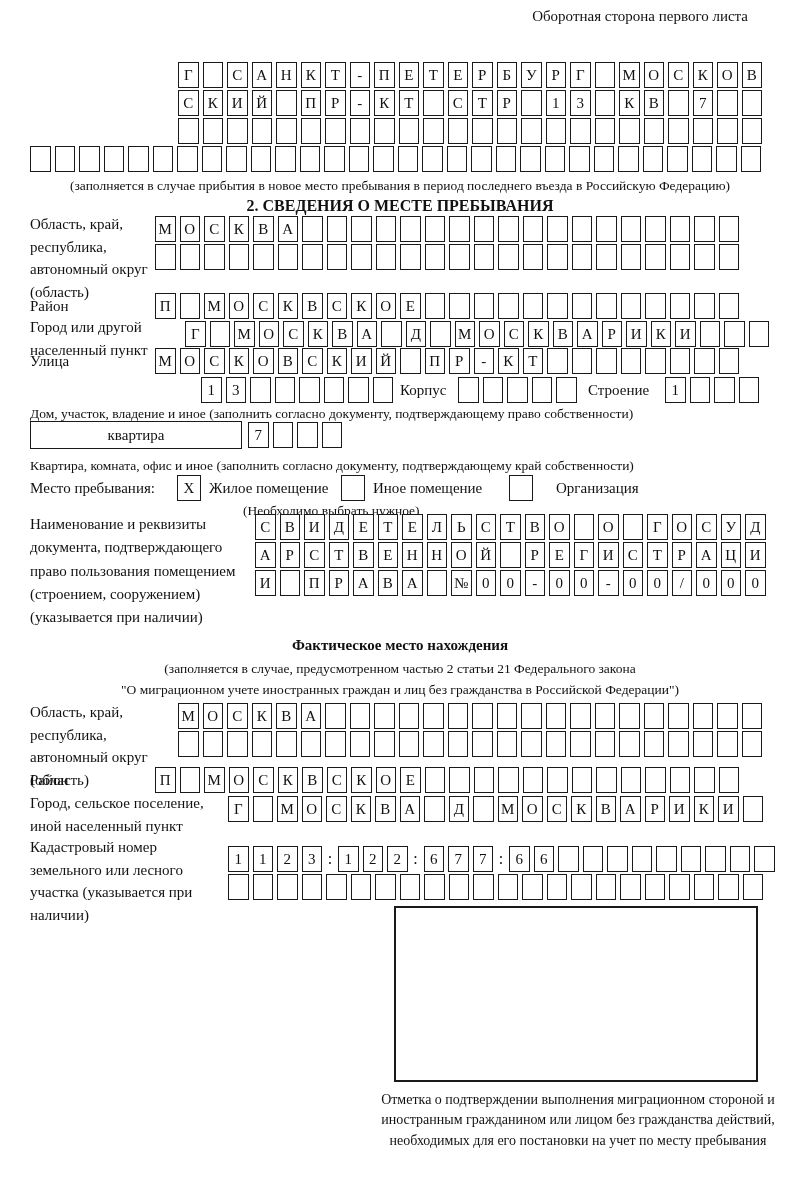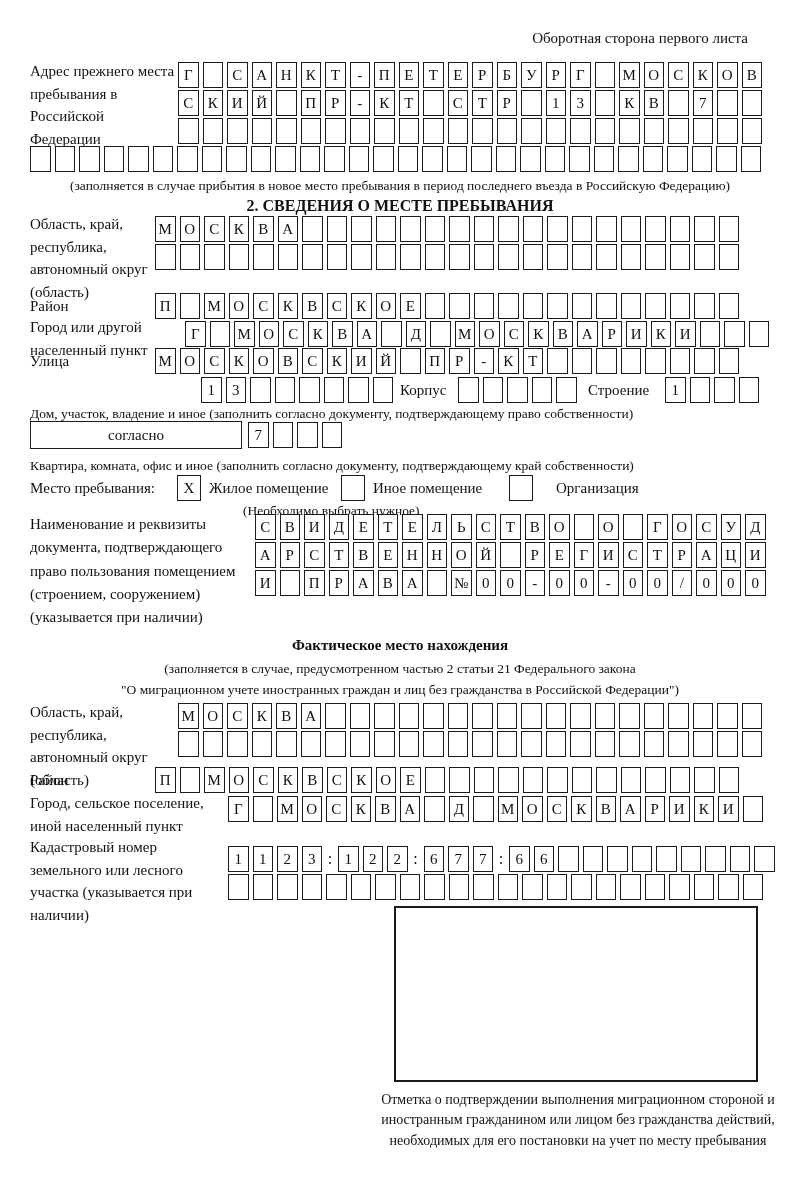--- a/index.html
+++ b/index.html
@@ -29,23 +29,22 @@
     display:flex;align-items:center;justify-content:center;font-size:15px;background:#fff;
   }
   .stamp{position:absolute;box-sizing:border-box;border:2px solid #1a1a1a;background:#fff;}
   .center{text-align:center;}
 </style>
 </head>
 <body>
 
 <div class="page">
 
-  <div class="abs label" style="top:27px;right:52px;text-align:right;">Оборотная сторона первого листа</div>
-
-  <div class="abs label" style="left:30px;top:60px;width:145px;">Адрес прежнего места пребывания в Российской Федерации</div>
+  <div class="abs label" style="top:5px;right:52px;text-align:right;">Оборотная сторона первого листа</div>
+
   <div class="boxrow" style="left:178px;top:62px;">
       <span class="cell">Г</span>
       <span class="cell"></span>
       <span class="cell">С</span>
       <span class="cell">А</span>
       <span class="cell">Н</span>
       <span class="cell">К</span>
       <span class="cell">Т</span>
       <span class="cell">-</span>
       <span class="cell">П</span>
@@ -312,21 +311,21 @@
     </div>
   <div class="abs label" style="left:588px;top:379px;">Строение</div>
   <div class="boxrow" style="left:665px;top:377px;">
       <span class="cell">1</span>
       <span class="cell"></span>
       <span class="cell"></span>
       <span class="cell"></span>
     </div>
   <div class="abs caption" style="left:30px;top:404px;width:760px;">Дом, участок, владение и иное (заполнить согласно документу, подтверждающему право собственности)</div>
 
-  <div class="widebox" style="left:30px;top:421px;width:212px;height:28px;">согласно</div>
+  <div class="widebox" style="left:30px;top:421px;width:212px;height:28px;">квартира</div>
   <div class="boxrow" style="left:248px;top:422px;">
       <span class="cell">7</span>
       <span class="cell"></span>
       <span class="cell"></span>
       <span class="cell"></span>
     </div>
   <div class="abs caption" style="left:30px;top:456px;width:760px;">Квартира, комната, офис и иное (заполнить согласно документу, подтверждающему край собственности)</div>
 
   <div class="abs label" style="left:30px;top:477px;">Место пребывания:</div>
   <div class="checkbox" style="left:177px;top:475px;">X</div>

